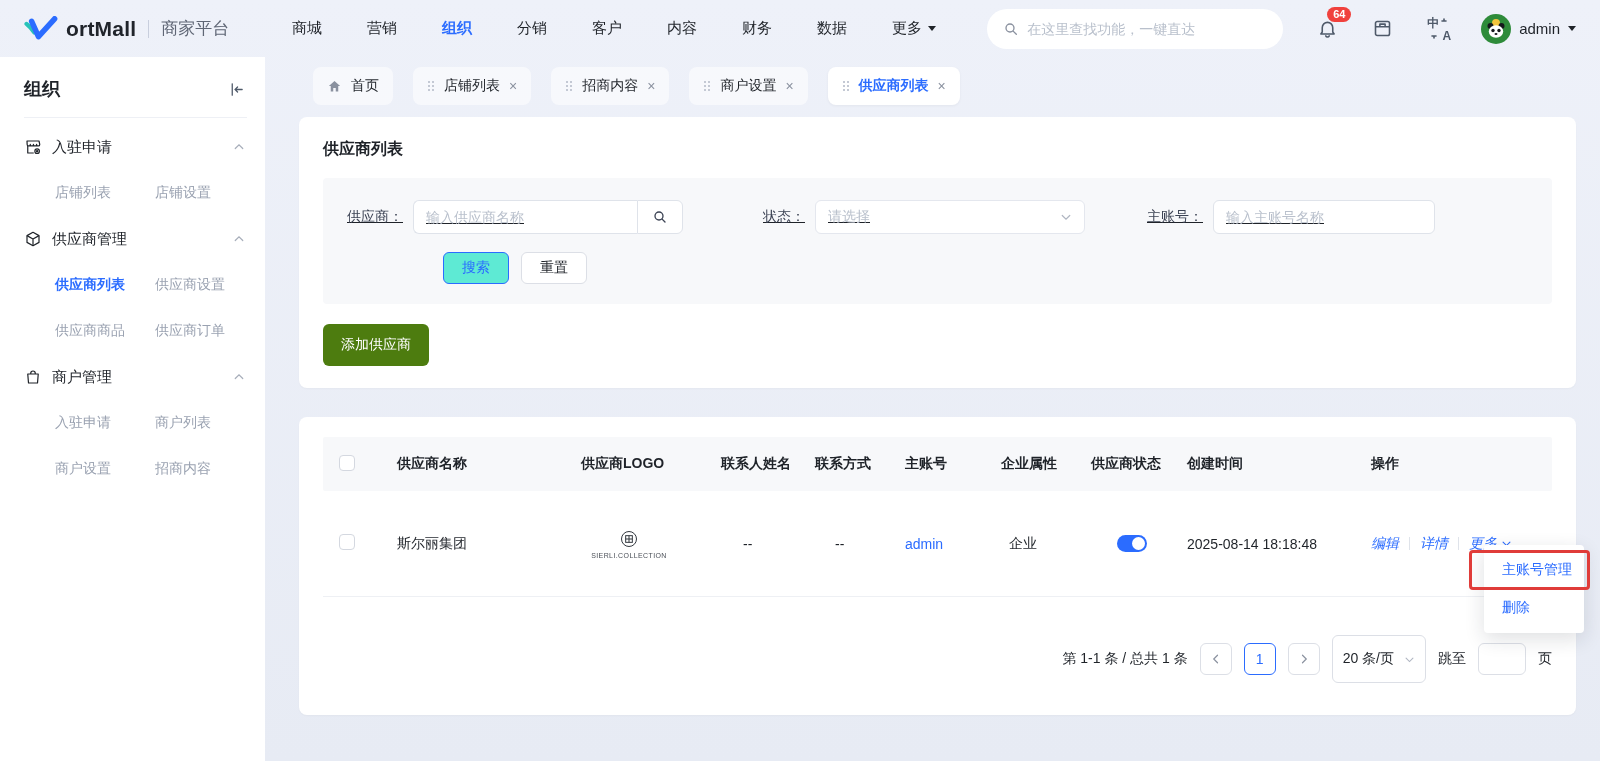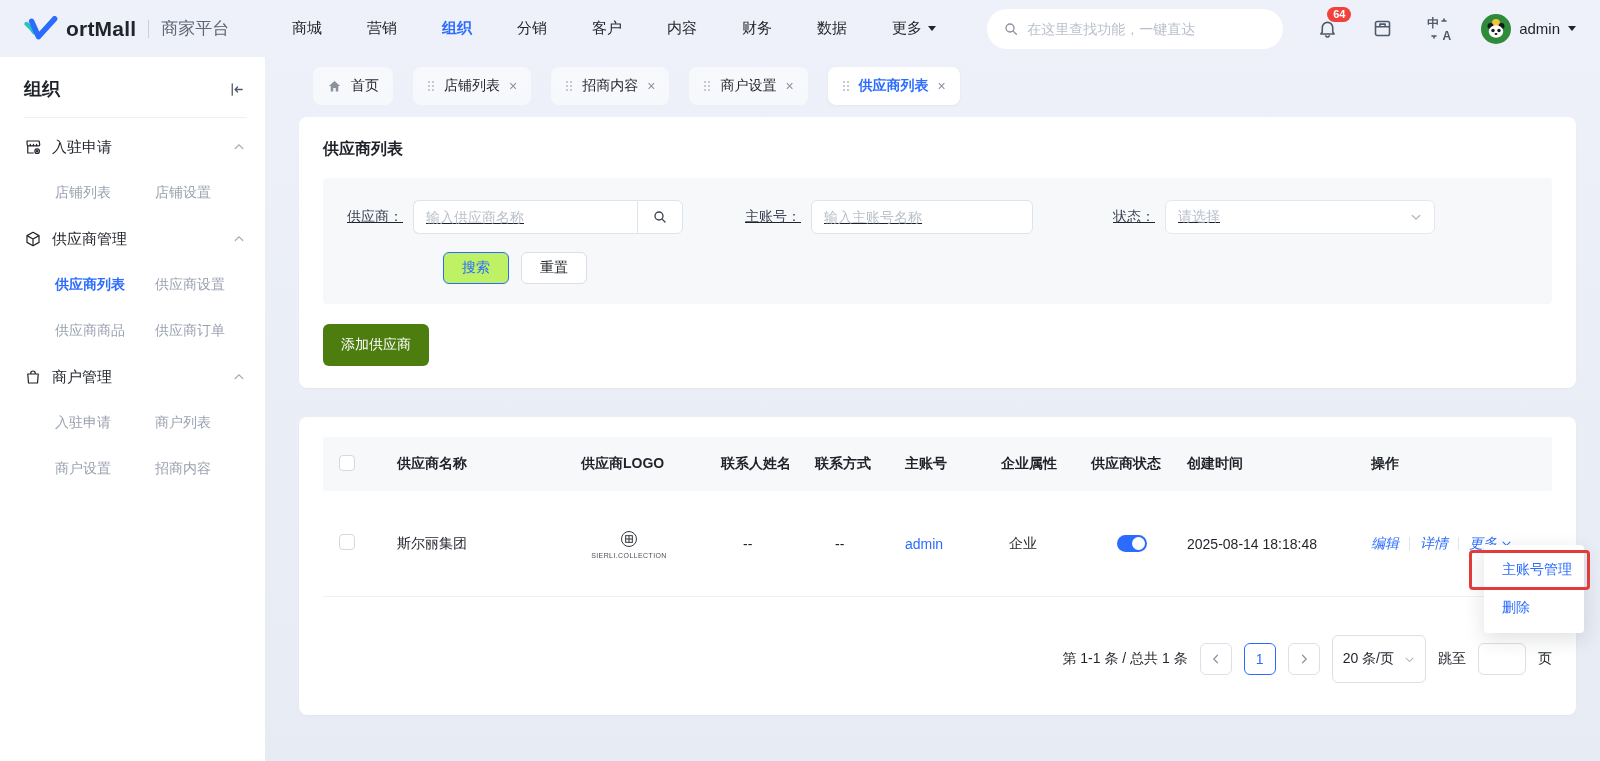--- a/index.html
+++ b/index.html
@@ -68,21 +68,21 @@
   .inp::placeholder { color:#b9c0cc; }
   .inp.supplier { width:224px; border-radius:6px 0 0 6px; border-right:none; }
   .search-addon { width:46px; height:34px; border:1px solid #dfe3ea; border-radius:0 6px 6px 0; background:#fff;
     display:flex; align-items:center; justify-content:center; cursor:pointer; }
   .inp.account { width:222px; }
   .f-select { width:270px; height:34px; border:1px solid #e4e7ee; border-radius:6px; background:#fff;
     display:flex; align-items:center; justify-content:space-between; padding:0 12px; color:#b9c0cc; cursor:pointer; }
   .gap1 { margin-left:62px; } .gap2 { margin-left:80px; }
   .btn-row { margin-top:18px; margin-left:96px; display:flex; gap:12px; }
   .btn { height:32px; padding:0 18px; border-radius:6px; font-size:14px; display:flex; align-items:center; cursor:pointer; }
-  .btn-search { background:#bef264; border:1px solid #2b6cff; color:#2b6cff; }
+  .btn-search { background:#5eead4; border:1px solid #2b6cff; color:#2b6cff; }
   .btn-reset { background:#fff; border:1px solid #dcdfe6; color:#1f2329; }
   .btn-primary { background:#4d7c0f; border:none; color:#fff; height:42px; margin-top:20px; }
 
   .card2 { margin-top:29px; padding:20px 24px 24px 24px; min-height:298px; }
   .tgrid { display:grid; grid-template-columns:56px 190px 152px 94px 90px 96px 90px 96px 184px 1fr; align-items:center; }
   .thead { background:#f7f8fa; height:54px; font-weight:bold; border-radius:2px; }
   .trow { height:106px; border-bottom:1px solid #eef0f4; }
   .cell-cb { padding-left:16px; }
   .cb { width:16px; height:16px; border:1px solid #d4d8e0; border-radius:4px; background:#fff; cursor:pointer; display:inline-block; }
   .cell-name { padding-left:18px; }
@@ -294,32 +294,32 @@
             <div class="f-group">
               <span class="f-label">供应商：</span>
               <input class="inp supplier" placeholder="输入供应商名称" style="">
               <span class="search-addon">
                 <svg viewBox="0 0 24 24" width="16" height="16" fill="none" stroke="#3c4354" stroke-width="2" stroke-linecap="round">
                   <circle cx="10.5" cy="10.5" r="6"></circle>
                     <path d="M15.2 15.2 L19.5 19.5"></path>
                 </svg>
               </span>
             </div>
-            <div class="f-group gap1">
-              <span class="f-label">主账号：</span>
-              <input class="inp account" placeholder="输入主账号名称" style="">
-            </div>
             <div class="f-group gap2">
               <span class="f-label">状态：</span>
               <div class="f-select">
                 <span>请选择</span>
                 <svg viewBox="0 0 16 16" width="12" height="12" fill="none" stroke="#b0b6c2" stroke-width="1.6" stroke-linecap="round">
                     <path d="M3 6 L8 11 L13 6"></path>
                   </svg>
               </div>
+            </div>
+            <div class="f-group gap1">
+              <span class="f-label">主账号：</span>
+              <input class="inp account" placeholder="输入主账号名称" style="">
             </div>
           </div>
           <div class="btn-row">
             <div class="btn btn-search">搜索</div>
             <div class="btn btn-reset">重置</div>
           </div>
         </div>
         <div class="btn btn-primary" style="display:inline-flex">添加供应商</div>
       </div>
 

